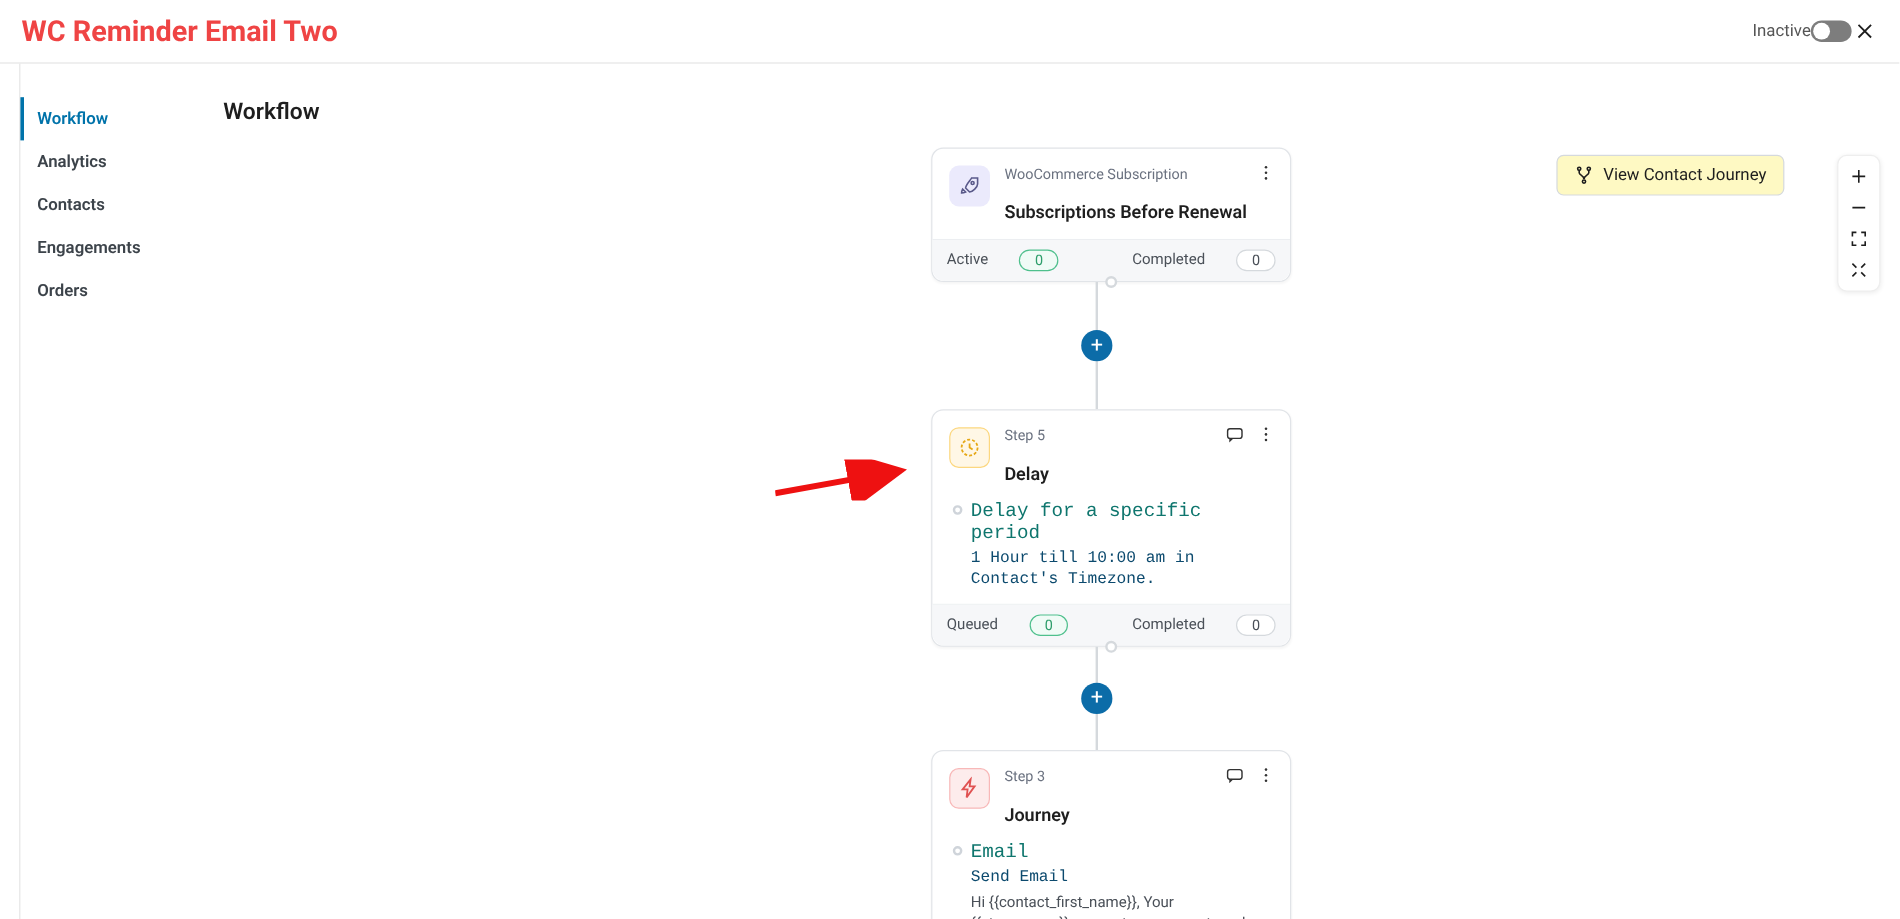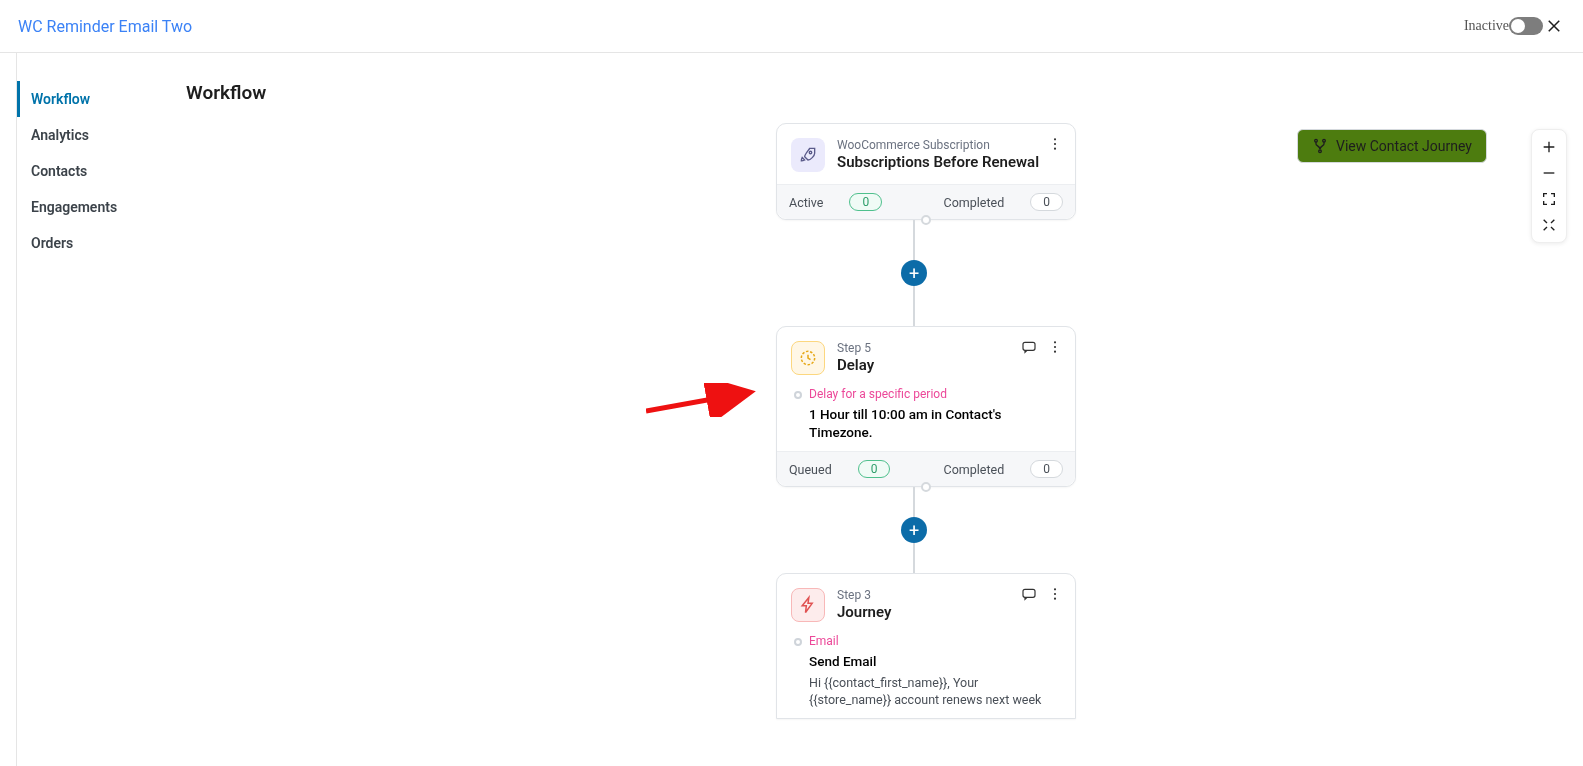--- a/index.html
+++ b/index.html
@@ -4,22 +4,22 @@
 <style>
   * { box-sizing: border-box; margin: 0; padding: 0; }
   html, body { width: 100%; height: 100%; font-family: -apple-system, BlinkMacSystemFont, "Segoe UI", Roboto, Helvetica, Arial, sans-serif; background:#fff; color:#1e1e1e; }
   body { width:1583px; height:766px; overflow:hidden; position:relative; }
 
   
   .header {
     height:53px; width:100%; display:flex; align-items:center; justify-content:space-between;
     padding:0 18px; border-bottom:1px solid #e5e5e5;
   }
-  .header-title { font-size:16px; font-weight:400; color:#3b82f6; }
-  .header-right { display:flex; align-items:center; gap:0;font-family:Liberation Serif, serif; }
+  .header-title { font-size:24px; font-weight:700; color:#ef4444; }
+  .header-right { display:flex; align-items:center; gap:0; }
   .inactive-label { font-size:14px; color:#555; }
   .toggle {
     width:34px; height:18px; border-radius:9px; background:#7d7d7d; position:relative; cursor:pointer;
   }
   .toggle::after {
     content:""; position:absolute; left:2px; top:2px; width:14px; height:14px; border-radius:50%; background:#fff;
   }
   .close-btn { width:22px; height:22px; display:flex; align-items:center; justify-content:center; cursor:pointer; }
   .close-btn svg { width:18px; height:18px; stroke:#1e1e1e; stroke-width:2; }
 
@@ -35,21 +35,21 @@
     color:#0073aa; border-left:3px solid #0073aa; padding-left:11px;
   }
 
   
   .main { flex:1; position:relative; }
   .page-heading { position:absolute; left:0px; top:28px; font-size:19px; font-weight:600; color:#1e1e1e; }
 
   
   .journey-btn {
     position:absolute; right:96px; top:76px; border:1px solid #d5d9dd; border-radius:6px;
-    padding:8px 14px; font-size:14px; background:#4d7c0f; display:flex; align-items:center; gap:8px; cursor:pointer;
+    padding:8px 14px; font-size:14px; background:#fef9c3; display:flex; align-items:center; gap:8px; cursor:pointer;
     color:#1e1e1e;
   }
   .journey-btn svg { width:16px; height:16px; }
 
   .zoom-panel {
     position:absolute; right:16px; top:76px; width:36px; background:#fff; border:1px solid #eee; border-radius:8px;
     box-shadow:0 1px 4px rgba(0,0,0,0.08); display:flex; flex-direction:column; align-items:center; padding:4px 0;
   }
   .zoom-btn { width:28px; height:26px; display:flex; align-items:center; justify-content:center; cursor:pointer; font-size:20px; color:#1e1e1e; }
   .zoom-btn svg { width:16px; height:16px; stroke:#1e1e1e; }
@@ -65,32 +65,32 @@
   .node-head { display:flex; padding:14px 14px 12px 14px; gap:12px; align-items:flex-start; }
   .node-icon {
     width:34px; height:34px; border-radius:8px; display:flex; align-items:center; justify-content:center; flex-shrink:0;
   }
   .node-icon.purple { background:#ebeafc; }
   .node-icon.yellow { background:#fff7e6; border:1px solid #fcd77f; }
   .node-icon.red { background:#fdecec; border:1px solid #f8b8b8; }
   .node-icon svg { width:20px; height:20px; }
   .node-meta { flex:1; }
   .node-cat { font-size:12px; color:#6b7280; }
-  .node-title { font-size:15px; font-weight:600; color:#1e1e1e; margin-top:1px; line-height:1.25; }
+  .node-title { font-size:15px; font-weight:600; color:#1e1e1e; margin-top:16px; line-height:1.25; }
   .node-actions { display:flex; gap:10px; position:absolute; top:12px; right:12px; }
   .node-actions svg { width:16px; height:16px; cursor:pointer; }
 
   .node-body { padding:0 14px 10px 14px; }
   .node-body-row { display:flex; gap:10px; }
   .timeline-dot {
     width:8px; height:8px; border-radius:50%; border:2px solid #cfd4da; background:#fff; margin-top:4px; flex-shrink:0;
     position:relative; left:3px;
   }
-  .sub-cat { font-size:12px; color:#ec4899; }
-  .sub-title { font-size:13.5px; font-weight:500; color:#000000; margin-top:4px; line-height:1.35; }
+  .sub-cat { font-size:16px; color:#0f766e;font-family:Liberation Mono, monospace; }
+  .sub-title { font-size:13.5px; font-weight:500; color:#0c4a6e; margin-top:4px; line-height:1.35;font-family:Liberation Mono, monospace; }
   .sub-desc { font-size:12.5px; color:#4a5058; margin-top:4px; line-height:1.35; }
 
   .node-foot {
     display:flex; align-items:center; justify-content:space-between; padding:8px 12px; background:#f6f7f9;
     border-top:1px solid #eceef1; border-radius:0 0 10px 10px; font-size:12.5px; color:#4a5058;
   }
   .foot-left, .foot-right { display:flex; align-items:center; gap:26px; }
   .pill {
     border:1px solid #4fc08d; color:#2e9e6b; background:#f0fbf6; border-radius:10px; padding:1px 12px; font-size:12px;
   }

